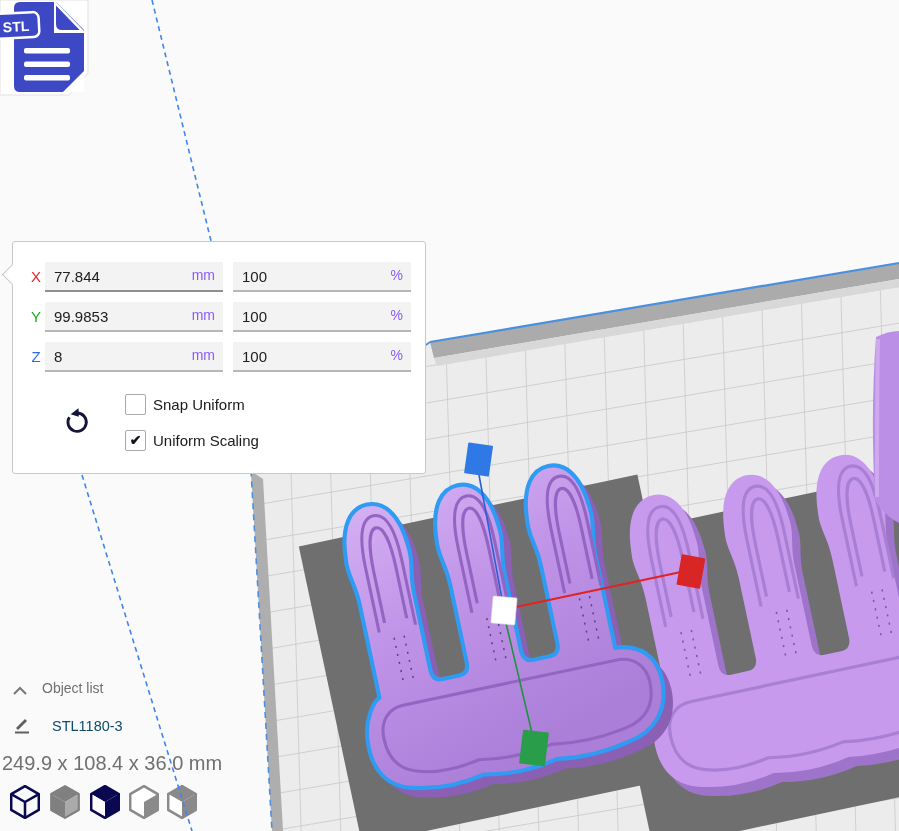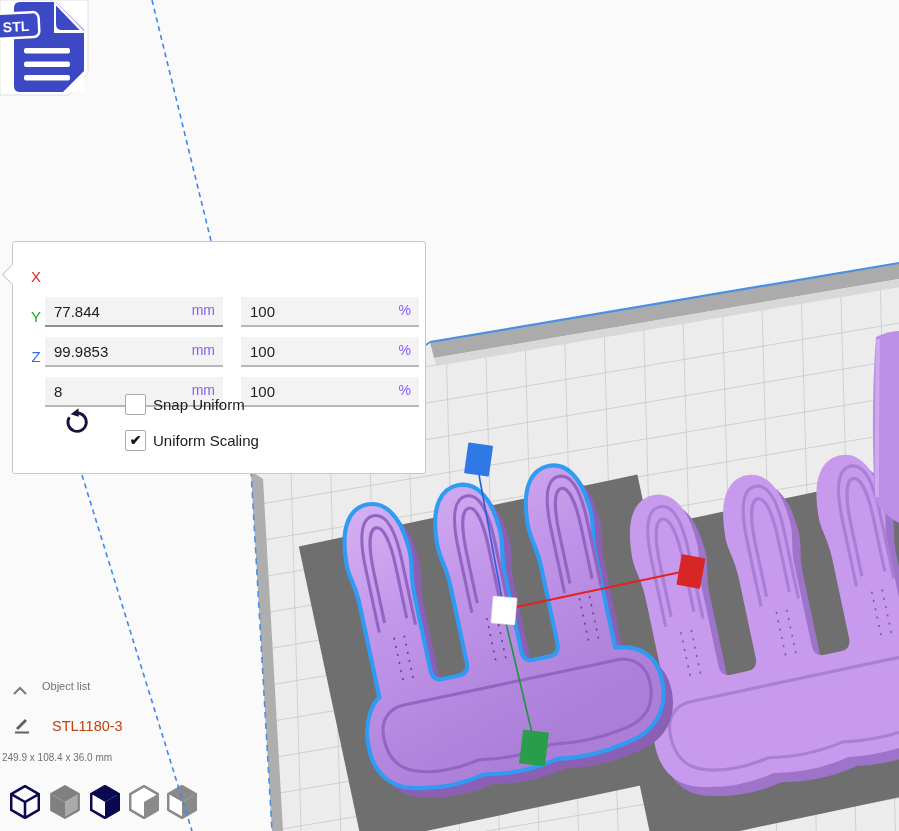--- a/index.html
+++ b/index.html
@@ -23,52 +23,51 @@
   .axis-row{position:absolute;left:0;width:100%;height:30px;}
   .row-x{top:20px}.row-y{top:60px}.row-z{top:100px}
   .axis-label{
     position:absolute;left:14px;top:0;width:18px;height:30px;line-height:30px;
     font-size:15px;text-align:center;
   }
   .axis-x{color:#e02626}.axis-y{color:#14b014}.axis-z{color:#2d6be8}
   .field{
     position:absolute;top:0;height:28px;background:#f3f3f3;
     border-bottom:2px solid #b8b8b8;
-    margin-top:35px;
   }
   .field input{
     width:100%;height:100%;border:none;background:transparent;outline:none;
     font-family:"Liberation Sans",sans-serif;font-size:15px;color:#202020;padding:0 0 0 9px;
     box-sizing:border-box;
   }
   .field .unit{
     position:absolute;right:8px;top:5px;font-size:14px;color:#8b5cf6;pointer-events:none;
   }
   .field-mm{left:32px;width:178px;}
-  .field-pct{left:228px;width:178px;}
+  .field-pct{left:220px;width:178px;}
   .row-x .field-mm{border-bottom-color:#8f8f8f;}
   .check-row{position:absolute;left:112px;height:20px;}
   .check-snap{top:152px}.check-uniform{top:188px}
   .checkbox{
     position:absolute;left:0;top:0;width:19px;height:19px;background:#fff;
     border:1px solid #a9a9a9;border-radius:2px;text-align:center;line-height:18px;
     font-size:14px;font-weight:bold;color:#14141e;cursor:pointer;
   }
   .check-label{
     position:absolute;left:28px;top:2px;font-size:15px;color:#1a1a1a;white-space:nowrap;
   }
   .reset-btn{position:absolute;left:49px;top:163px;width:30px;height:32px;cursor:pointer;}
 
   
   .object-block{position:absolute;left:0;top:672px;width:260px;z-index:20;}
   .obj-toggle-icon{position:absolute;left:12px;top:11px;}
-  .obj-toggle-label{position:absolute;left:42px;top:8px;font-size:11px;color:#707070;}
+  .obj-toggle-label{position:absolute;left:42px;top:8px;font-size:14px;color:#707070;}
   .obj-pencil{position:absolute;left:13px;top:44px;}
-  .obj-name{position:absolute;left:52px;top:46px;font-size:14.5px;color:#c2410c;}
-  .obj-dims{position:absolute;left:2px;top:80px;font-size:10px;color:#707070;text-align:center;}
+  .obj-name{position:absolute;left:52px;top:46px;font-size:14.5px;color:#0c4a6e;}
+  .obj-dims{position:absolute;left:2px;top:80px;font-size:20px;color:#707070;text-align:center;}
   .view-toolbar{position:absolute;left:0px;top:113px;height:36px;width:220px;}
   .view-btn{position:absolute;top:0;width:30px;height:34px;cursor:pointer;}
 
   
   .stl-icon{position:absolute;left:0;top:0;z-index:70;}
 </style>
 </head>
 <body>
 
 <svg id="viewport" width="899" height="831" viewBox="0 0 899 831">

